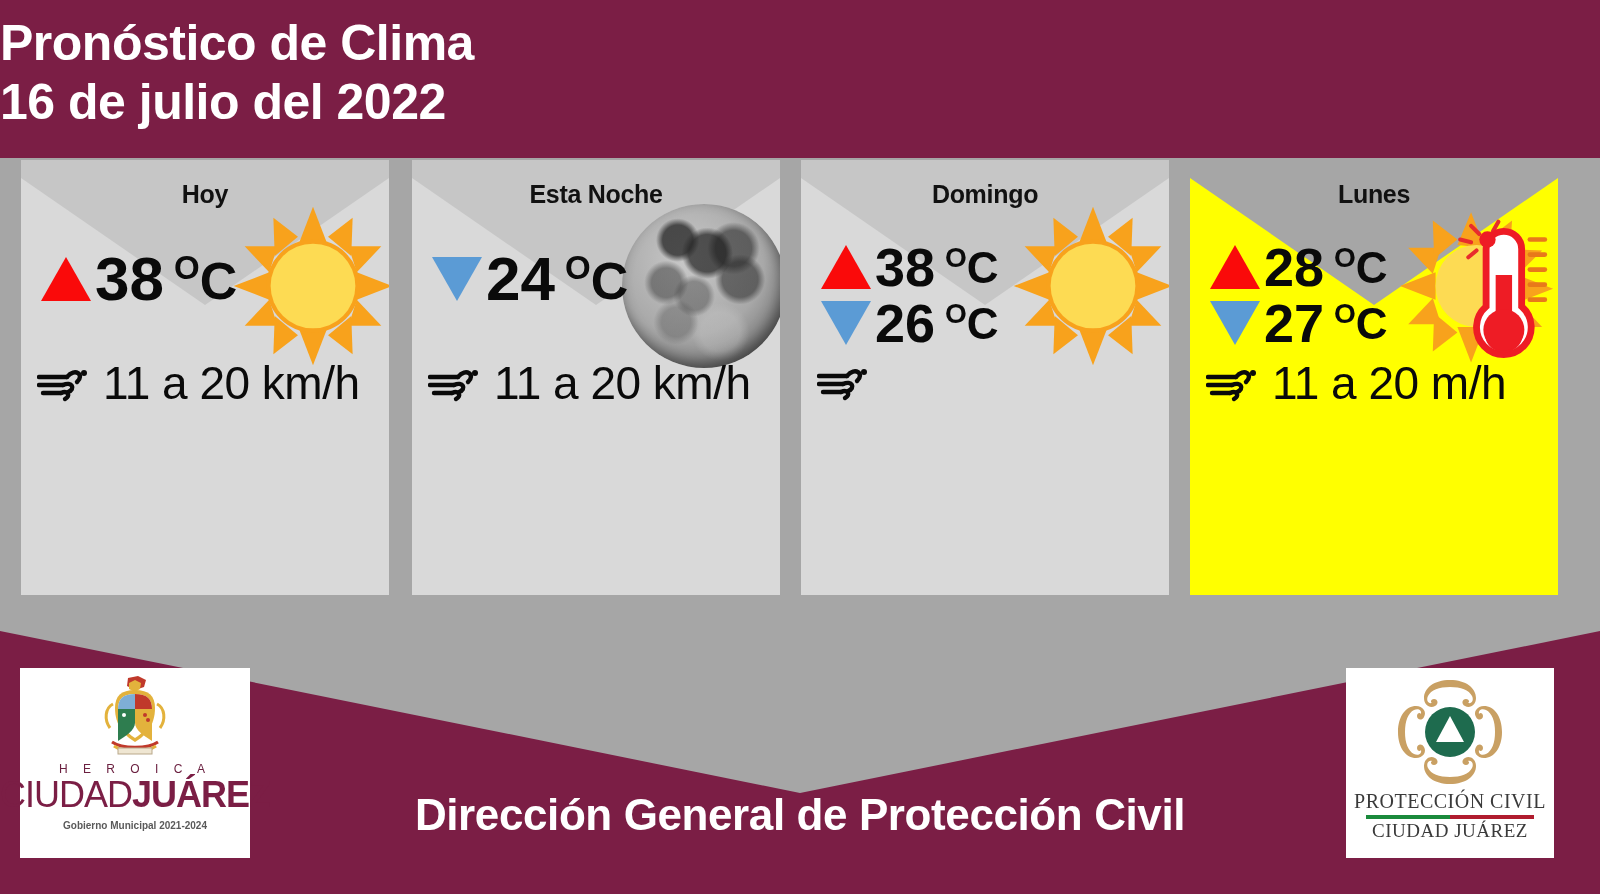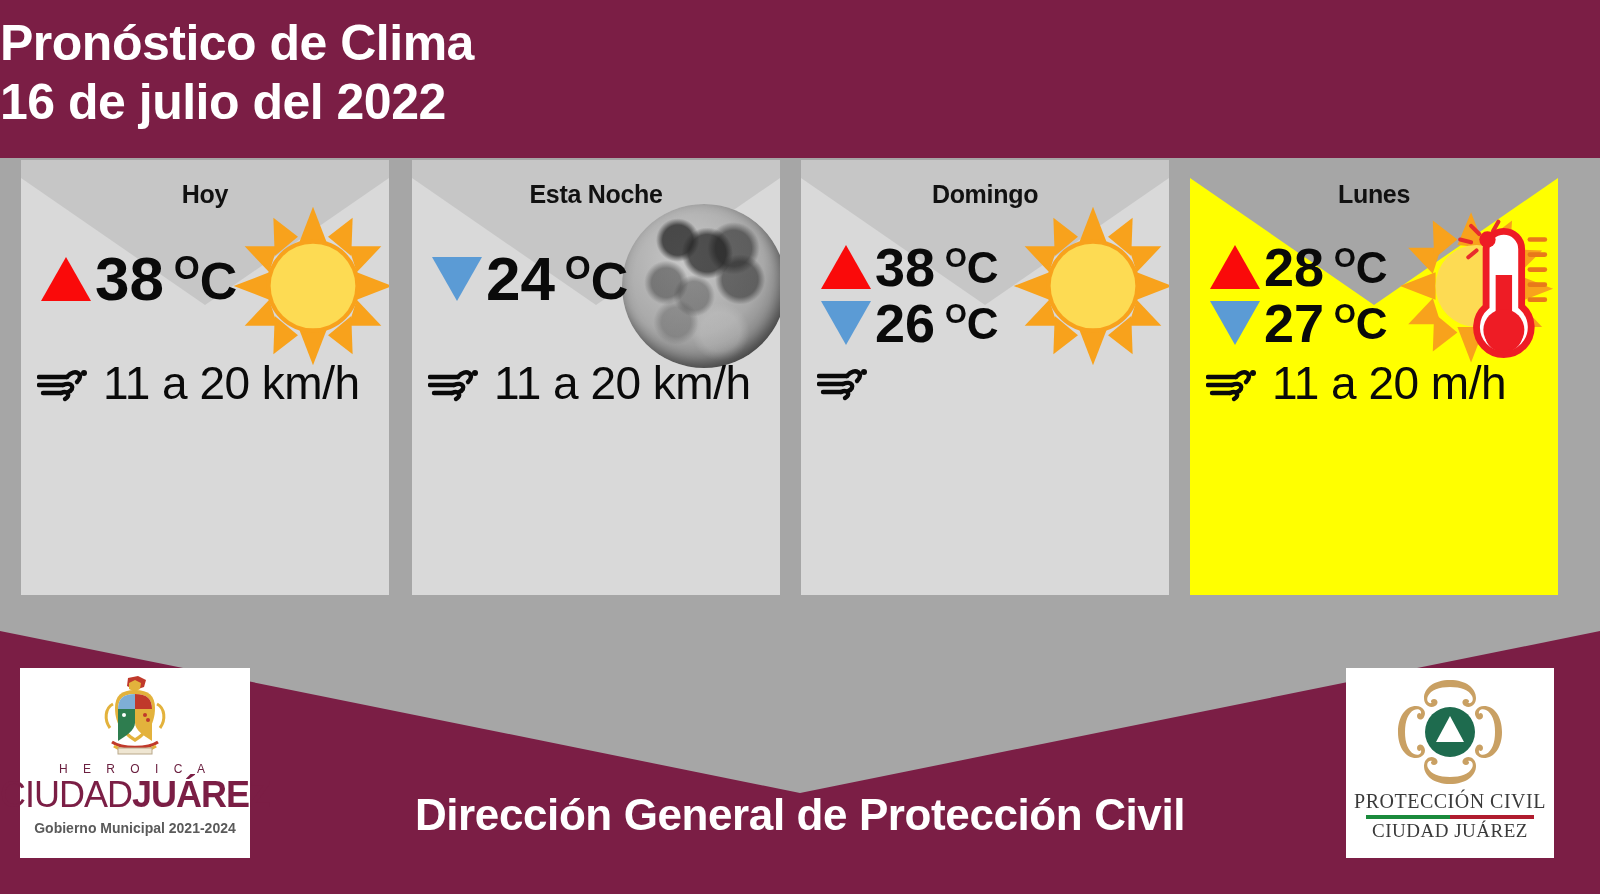--- a/index.html
+++ b/index.html
@@ -223,21 +223,21 @@
     margin-top: 2px;
   }
   .logo-left .cj {
     font-size: 36px;
     color: #7b1e45;
     letter-spacing: -1px;
     line-height: 1.05;
   }
   .logo-left .cj b { font-weight: bold; }
   .logo-left .gm {
-    font-size: 14px;
+    font-size: 10px;
     color: #5a5a5a;
     margin-top: 6px;
     font-weight: bold;
   }
 
   .logo-right {
     position: absolute;
     left: 1337px; top: 668px;
     width: 208px; height: 190px;
     background: #ffffff;

